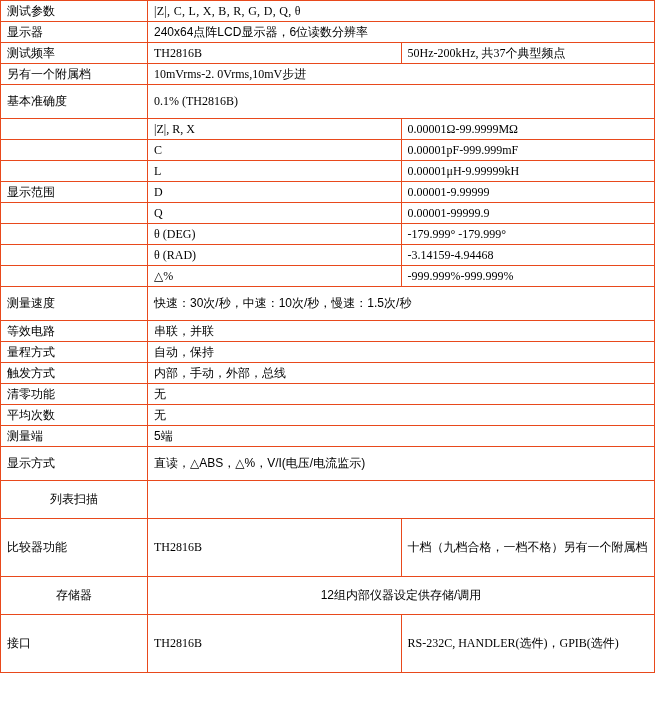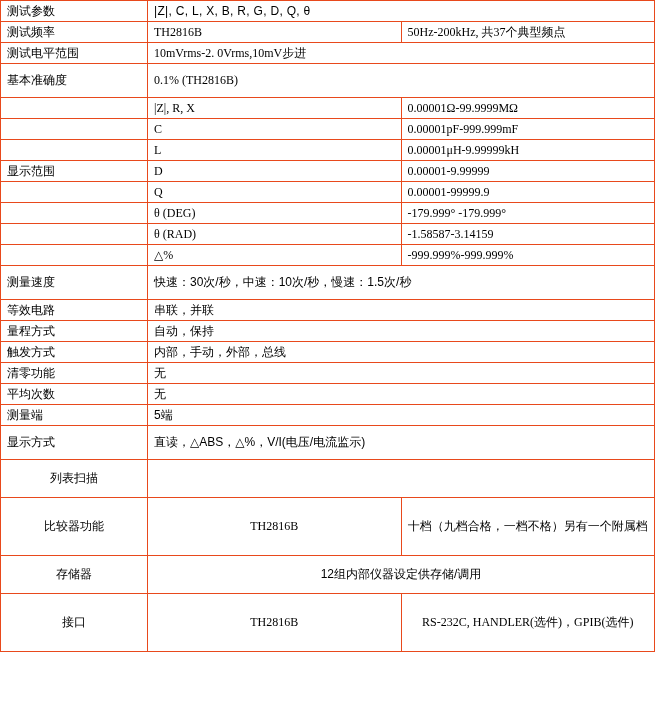--- a/index.html
+++ b/index.html
@@ -28,50 +28,54 @@
     vertical-align: middle;
     color: #000;
     background: #fff;
     word-break: break-word;
   }
   .col-label  { width: 134px; border-radius: 8px; }
   .col-mid    { width: 124px; }
   .r23 { height: 21px; }
   .r27 { height: 34px; }
   .r40 { height: 38px; text-align: center; }
-  .r60 { height: 58px; text-align: center; }
+  .r60 { height: 58px; }
   .center-label { text-align: left; }
   .ascii {
-    font-family: Liberation Sans, sans-serif;
+    font-family: Liberation Serif, serif;
     font-size: 12px;
     letter-spacing: 0.3px;
     margin-top: 37px;
   }
   .mono-ish {
     font-family: "Liberation Serif", "DejaVu Serif", serif;
     font-size: 11.5px;
   }
   .blank-cell { }
 </style>
 </head>
 <body>
 
 <table class="spec">
   <tbody>
     <tr class="r23">
       <td class="col-label">测试参数</td>
       <td colspan="2" class="ascii">|Z|, C, L, X, B, R, G, D, Q, θ</td>
     </tr>
     <tr class="r23">
+      <td class="col-label">显示器</td>
+      <td colspan="2">240x64点阵LCD显示器，6位读数分辨率</td>
+    </tr>
+    <tr class="r23">
       <td class="col-label">测试频率</td>
       <td class="col-mid mono-ish">TH2816B</td>
       <td class="mono-ish">50Hz-200kHz, 共37个典型频点</td>
     </tr>
     <tr class="r23">
-      <td class="col-label">测试电平范围</td>
+      <td class="col-label">另有一个附属档</td>
       <td colspan="2" class="mono-ish">10mVrms-2. 0Vrms,10mV步进</td>
     </tr>
     <tr class="r27">
       <td class="col-label">基本准确度</td>
       <td colspan="2" class="mono-ish">0.1% (TH2816B)</td>
     </tr>
 
     <tr class="r23">
       <td class="col-label blank-cell"></td>
       <td class="col-mid mono-ish">|Z|, R, X</td>
@@ -98,21 +102,21 @@
       <td class="mono-ish">0.00001-99999.9</td>
     </tr>
     <tr class="r23">
       <td class="col-label blank-cell"></td>
       <td class="col-mid mono-ish">θ (DEG)</td>
       <td class="mono-ish">-179.999° -179.999°</td>
     </tr>
     <tr class="r23">
       <td class="col-label blank-cell"></td>
       <td class="col-mid mono-ish">θ (RAD)</td>
-      <td class="mono-ish">-1.58587-3.14159</td>
+      <td class="mono-ish">-3.14159-4.94468</td>
     </tr>
     <tr class="r23">
       <td class="col-label blank-cell"></td>
       <td class="col-mid mono-ish">△%</td>
       <td class="mono-ish">-999.999%-999.999%</td>
     </tr>
 
     <tr class="r27">
       <td class="col-label center-label">测量速度</td>
       <td colspan="2">快速：30次/秒，中速：10次/秒，慢速：1.5次/秒</td>

